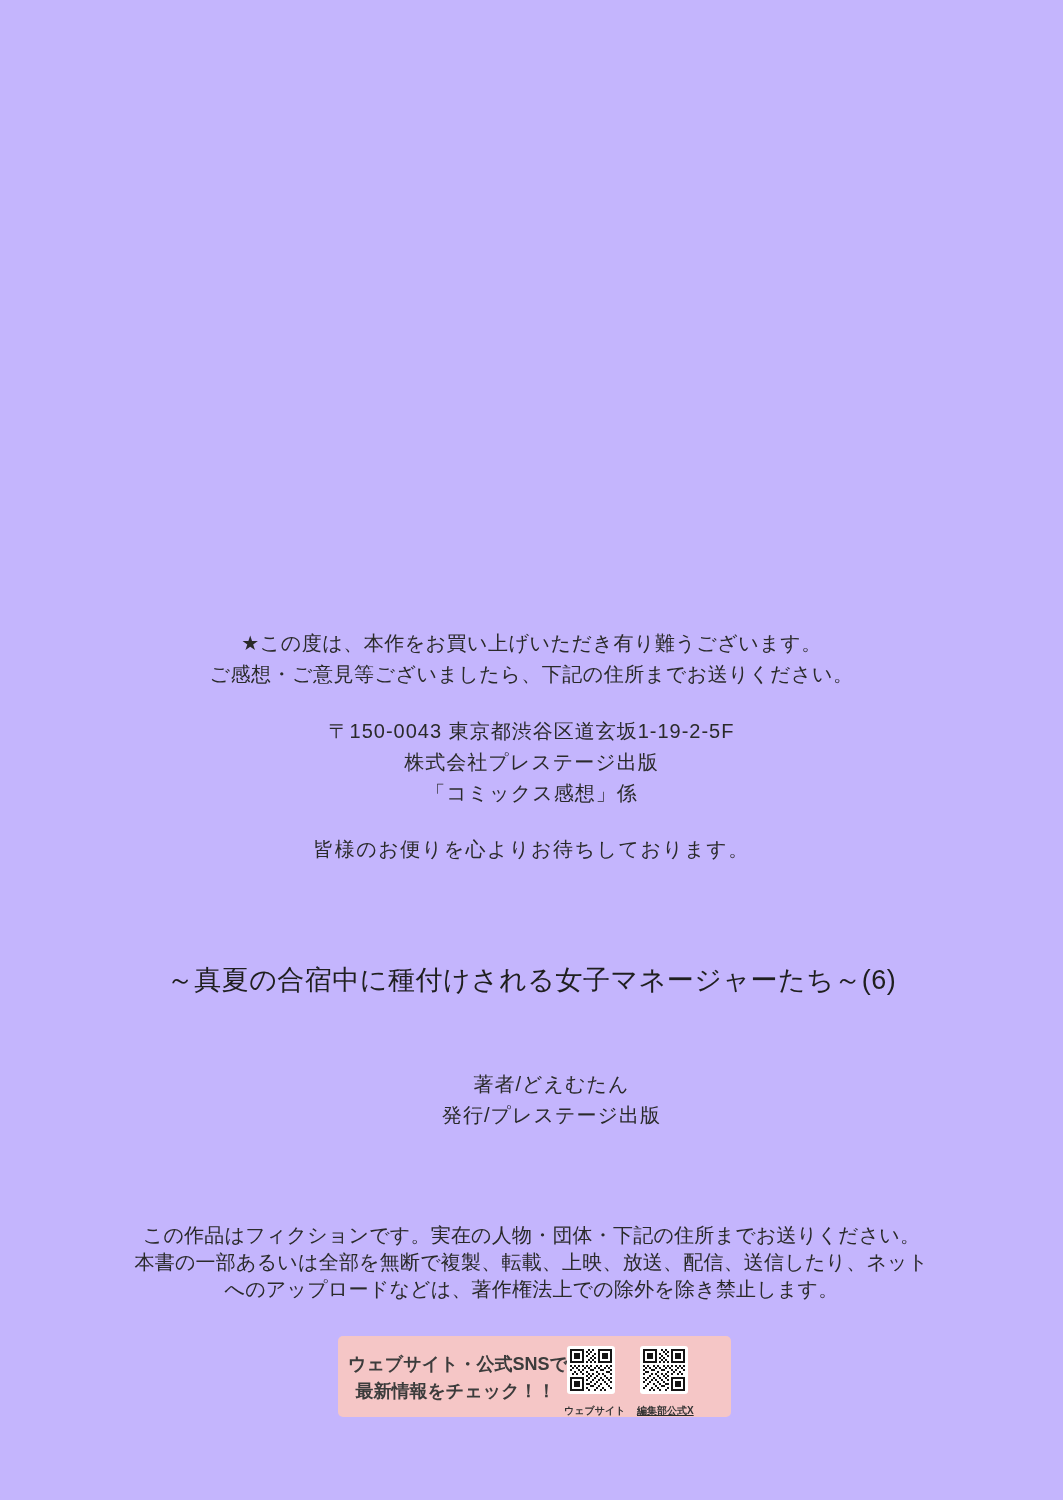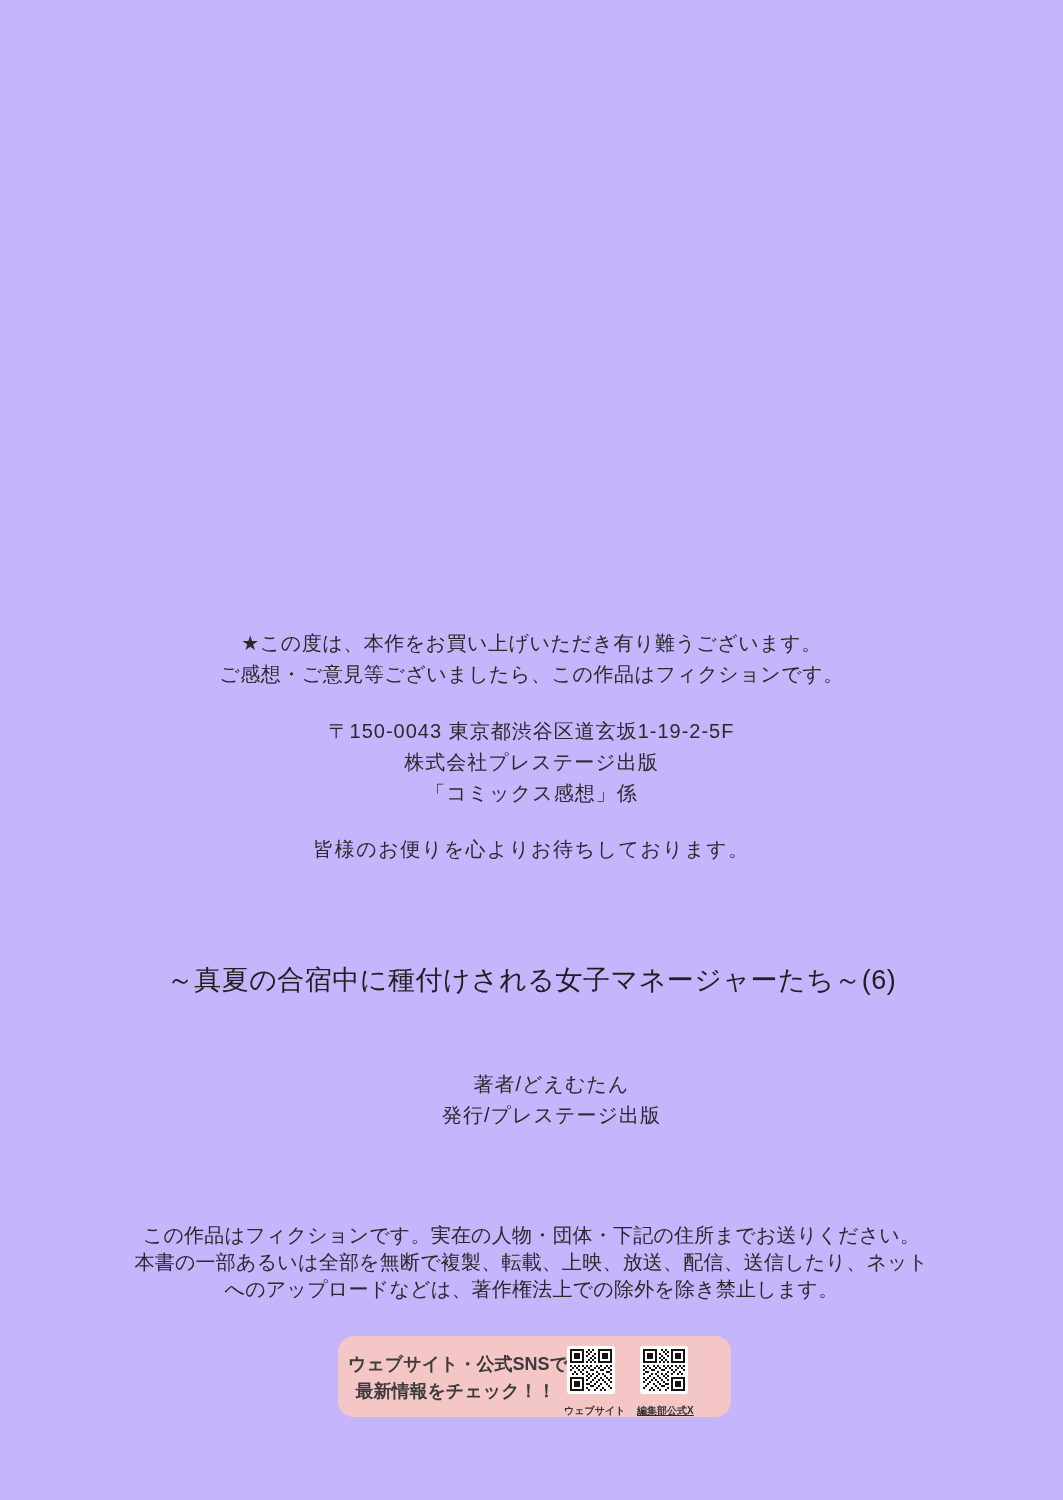--- a/index.html
+++ b/index.html
@@ -32,21 +32,21 @@
   .credits    { top: 1069px; font-size: 20px; line-height: 31px; letter-spacing: 1px; margin-left: 20px; }
   .disclaimer { top: 1222px; font-size: 20px; line-height: 27px; letter-spacing: 0.2px; }
 
   .promo-box {
     position: absolute;
     left: 338px;
     top: 1336px;
     width: 393px;
     height: 81px;
     background: #f5c6c6;
-    border-radius: 16px;
+    border-radius: 5px;
   }
   .promo-text {
     position: absolute;
     left: 10px;
     top: 15px;
     width: 215px;
     text-align: center;
     font-size: 18px;
     font-weight: bold;
     line-height: 27px;
@@ -97,21 +97,21 @@
       <rect x="2" y="16" width="3" height="3"></rect>
       <path d="M9 0h1v1h-1zM11 0h1v1h-1zM8 1h1v1h-1zM10 1h1v1h-1zM9 2h1v1h-1zM12 2h1v1h-1zM8 3h1v1h-1zM11 3h1v1h-1zM10 4h1v1h-1zM12 4h1v1h-1zM9 5h1v1h-1zM11 5h1v1h-1zM8 6h1v1h-1zM10 6h1v1h-1zM12 6h1v1h-1zM0 8h1v1h-1zM2 8h1v1h-1zM4 8h1v1h-1zM6 8h1v1h-1zM8 8h1v1h-1zM10 8h1v1h-1zM13 8h1v1h-1zM15 8h1v1h-1zM18 8h1v1h-1zM20 8h1v1h-1zM1 9h1v1h-1zM3 9h1v1h-1zM7 9h1v1h-1zM9 9h1v1h-1zM12 9h1v1h-1zM14 9h1v1h-1zM17 9h1v1h-1zM19 9h1v1h-1zM0 10h1v1h-1zM4 10h1v1h-1zM6 10h1v1h-1zM10 10h1v1h-1zM11 10h1v1h-1zM15 10h1v1h-1zM16 10h1v1h-1zM20 10h1v1h-1zM2 11h1v1h-1zM5 11h1v1h-1zM8 11h1v1h-1zM13 11h1v1h-1zM18 11h1v1h-1zM19 11h1v1h-1zM1 12h1v1h-1zM3 12h1v1h-1zM6 12h1v1h-1zM9 12h1v1h-1zM11 12h1v1h-1zM14 12h1v1h-1zM16 12h1v1h-1zM20 12h1v1h-1zM8 13h1v1h-1zM10 13h1v1h-1zM13 13h1v1h-1zM17 13h1v1h-1zM9 14h1v1h-1zM12 14h1v1h-1zM15 14h1v1h-1zM18 14h1v1h-1zM20 14h1v1h-1zM8 15h1v1h-1zM11 15h1v1h-1zM14 15h1v1h-1zM16 15h1v1h-1zM19 15h1v1h-1zM10 16h1v1h-1zM13 16h1v1h-1zM17 16h1v1h-1zM20 16h1v1h-1zM8 17h1v1h-1zM9 17h1v1h-1zM12 17h1v1h-1zM15 17h1v1h-1zM18 17h1v1h-1zM10 18h1v1h-1zM11 18h1v1h-1zM14 18h1v1h-1zM19 18h1v1h-1zM8 19h1v1h-1zM13 19h1v1h-1zM16 19h1v1h-1zM20 19h1v1h-1zM9 20h1v1h-1zM12 20h1v1h-1zM15 20h1v1h-1zM17 20h1v1h-1z"></path>
     </g>
   </defs>
 </svg>
 
 <div class="page">
 
   <div class="block thanks">
     <div>★この度は、本作をお買い上げいただき有り難うございます。</div>
-    <div>ご感想・ご意見等ございましたら、この作品はフィクションです。</div>
+    <div>ご感想・ご意見等ございましたら、下記の住所までお送りください。</div>
   </div>
 
   <div class="block address">
     <div>〒150-0043 東京都渋谷区道玄坂1-19-2-5F</div>
     <div>株式会社プレステージ出版</div>
     <div>「コミックス感想」係</div>
   </div>
 
   <div class="block waiting">皆様のお便りを心よりお待ちしております。</div>
 

